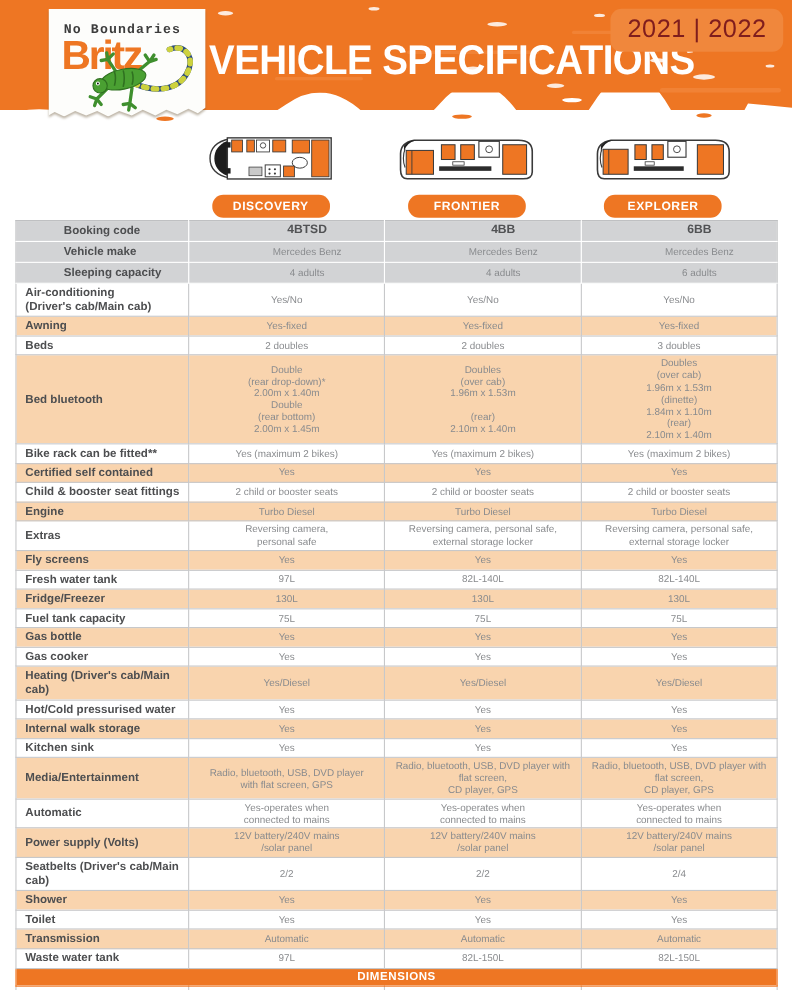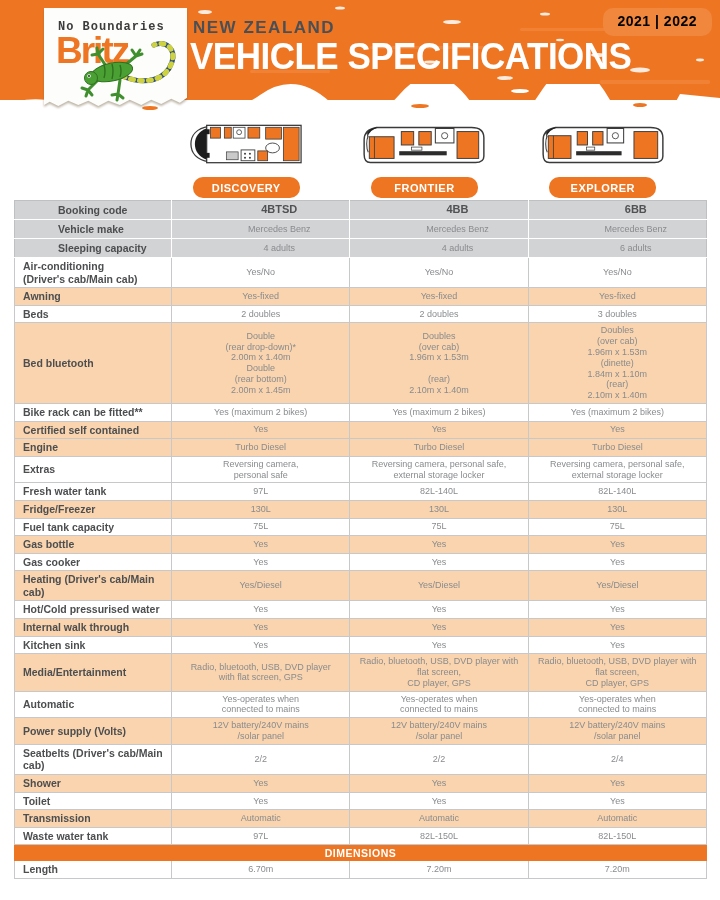--- a/index.html
+++ b/index.html
@@ -10,21 +10,21 @@
   html,body{background:#fff;}
   body{font-family:"Liberation Sans", sans-serif; width:720px; height:900px; position:relative; overflow:hidden;}
 
   
   .hdr{position:relative; width:720px; height:116px;}
   .hdr-band{position:absolute; left:0; top:0; width:720px; height:100px; background:var(--brand-orange,#ee7623);}
   .hdr-brush{position:absolute; left:0; top:84px; width:720px; height:32px;}
   .hdr-speck{position:absolute; left:0; top:0; width:720px; height:100px;}
   .nz{position:absolute; left:193px; top:18px; color:#4a4f55; font-weight:bold; font-size:17px; letter-spacing:1.5px;}
   .title{position:absolute; left:190px; top:34px; color:#fff; font-weight:800; font-size:35px; letter-spacing:-0.5px; transform:scaleY(1.08); transform-origin:top left; white-space:nowrap;}
-  .badge{position:absolute; right:8px; top:8px; background:var(--badge-orange,#f0873c); color:#000000; font-weight:bold; font-size:14px; padding:5px 15px 7px; border-radius:10px; letter-spacing:0.5px;}
+  .badge{position:absolute; right:8px; top:8px; background:var(--badge-orange,#f0873c); color:#7f1d1d; font-weight:normal; font-size:23px; padding:5px 15px 7px; border-radius:10px; letter-spacing:0.5px;}
   .logo-card{position:absolute; left:22px; top:4px; width:143px; height:102px; background:#fdfdfb; z-index:3;
     clip-path:polygon(0 0,100% 0,100% 88%,95% 93%,89% 89%,82% 94%,75% 90%,68% 95%,60% 90%,53% 95%,45% 91%,38% 96%,31% 91%,24% 95%,17% 91%,10% 96%,4% 92%,0 95%);
   }
   .logo-wrap{position:absolute; left:22px; top:4px; width:143px; height:102px; z-index:3; filter:drop-shadow(0 2px 1px rgba(110,90,60,.45));}
   .tagline{position:absolute; left:14px; top:12px; font-family:"Liberation Mono", monospace; font-size:12px; font-weight:bold; color:#3c3c3c; letter-spacing:1px;}
   .brand{position:absolute; left:12px; top:22px; color:var(--brand-orange,#ee7623); font-weight:800; font-size:37px; letter-spacing:-2px;}
   .lizard{position:absolute; left:18px; top:30px;}
 
   
   .cols{display:flex; margin-left:157px; width:535px;}
@@ -82,21 +82,20 @@
         <ellipse cx="300" cy="9" rx="8" ry="2"></ellipse>
         <ellipse cx="520" cy="7" rx="9" ry="2"></ellipse>
       </g>
     <g fill="#ee7623">
         <ellipse cx="150" cy="24" rx="8" ry="2"></ellipse>
         <ellipse cx="420" cy="22" rx="9" ry="2"></ellipse>
         <ellipse cx="640" cy="21" rx="7" ry="2"></ellipse>
       </g>
   </svg>
 
-  <div class="nz">NEW ZEALAND</div>
   <div class="title">VEHICLE SPECIFICATIONS</div>
   <div class="badge">2021 | 2022</div>
 
   <div class="logo-wrap">
     <div class="logo-card">
       <div class="tagline">No Boundaries</div>
       <div class="brand">Britz</div>
       <svg class="lizard" width="124" height="70" viewBox="0 0 124 70" aria-hidden="true">
         <path d="M60,38 C84,48 104,42 110,24 C114,11 104,2 92,7" fill="none" stroke="#2e4e7e" stroke-width="5" stroke-linecap="round"></path>
         <path d="M60,38 C84,48 104,42 110,24 C114,11 104,2 92,7" fill="none" stroke="#cdd23e" stroke-width="5" stroke-linecap="round" stroke-dasharray="3 6"></path>
@@ -265,35 +264,47 @@
         <td>Yes (maximum 2 bikes)</td>
         <td>Yes (maximum 2 bikes)</td>
         <td>Yes (maximum 2 bikes)</td>
       </tr>
       <tr class="peach">
         <th>Certified self contained</th>
         <td>Yes</td>
         <td>Yes</td>
         <td>Yes</td>
       </tr>
+      <tr class="white">
+        <th>Child &amp; booster seat fittings</th>
+        <td>2 child or booster seats</td>
+        <td>2 child or booster seats</td>
+        <td>2 child or booster seats</td>
+      </tr>
       <tr class="peach">
         <th>Engine</th>
         <td>Turbo Diesel</td>
         <td>Turbo Diesel</td>
         <td>Turbo Diesel</td>
       </tr>
       <tr class="white">
         <th>Extras</th>
         <td>Reversing camera,
 personal safe</td>
         <td>Reversing camera, personal safe,
 external storage locker</td>
         <td>Reversing camera, personal safe,
 external storage locker</td>
       </tr>
+      <tr class="peach">
+        <th>Fly screens</th>
+        <td>Yes</td>
+        <td>Yes</td>
+        <td>Yes</td>
+      </tr>
       <tr class="white">
         <th>Fresh water tank</th>
         <td>97L</td>
         <td>82L-140L</td>
         <td>82L-140L</td>
       </tr>
       <tr class="peach">
         <th>Fridge/Freezer</th>
         <td>130L</td>
         <td>130L</td>
@@ -323,21 +334,21 @@
         <td>Yes/Diesel</td>
         <td>Yes/Diesel</td>
       </tr>
       <tr class="white">
         <th>Hot/Cold pressurised water</th>
         <td>Yes</td>
         <td>Yes</td>
         <td>Yes</td>
       </tr>
       <tr class="peach">
-        <th>Internal walk through</th>
+        <th>Internal walk storage</th>
         <td>Yes</td>
         <td>Yes</td>
         <td>Yes</td>
       </tr>
       <tr class="white">
         <th>Kitchen sink</th>
         <td>Yes</td>
         <td>Yes</td>
         <td>Yes</td>
       </tr>

